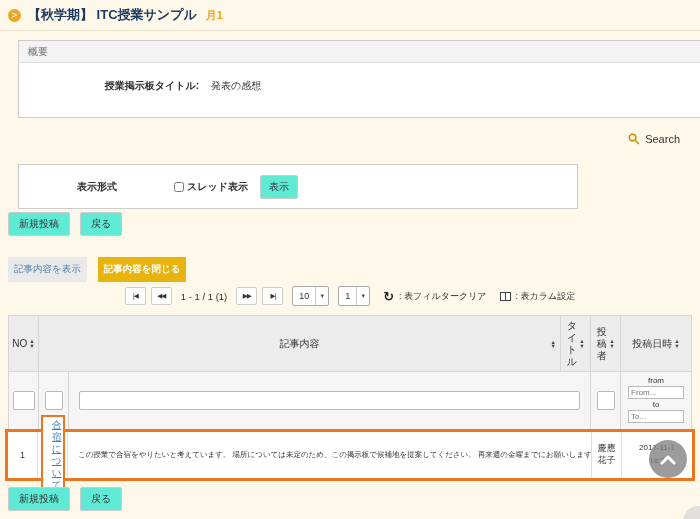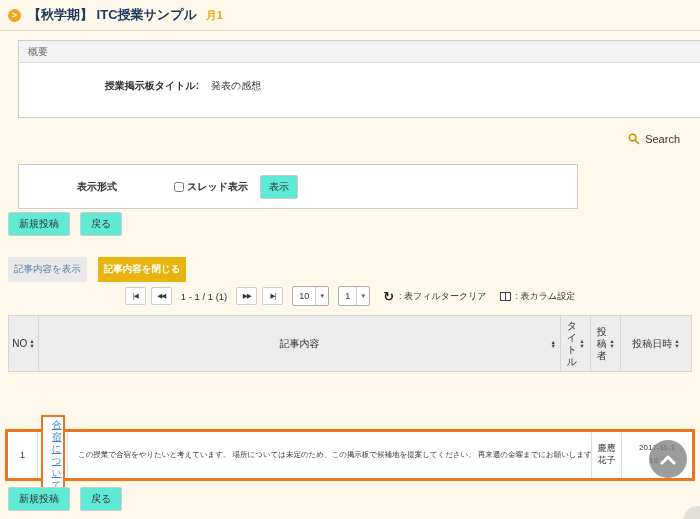--- a/index.html
+++ b/index.html
@@ -204,20 +204,40 @@
       </span>
     </div>
     <div class="th w-date">
       <span>投稿日時</span>
       <span class="sort">
         <span>▲</span>
           <span>▼</span>
       </span>
     </div>
   </div>
+  <div class="tfilter">
+    <div class="tf w-no">
+      <input class="finput fi-no" style="">
+    </div>
+    <div class="tf w-title">
+      <input class="finput fi-title" style="">
+    </div>
+    <div class="tf w-content">
+      <input class="finput fi-content" style="">
+    </div>
+    <div class="tf w-author">
+      <input class="finput fi-author" style="">
+    </div>
+    <div class="tf w-date tf-date">
+      <span class="lbl">from</span>
+      <input class="dateinput" placeholder="From..." style="">
+      <span class="lbl">to</span>
+      <input class="dateinput" placeholder="To..." style="">
+    </div>
+  </div>
 </div>
 
 <div class="hl-row">
   <div class="hc hc-no">
     <span>1</span>
   </div>
   <div class="hc hc-title">
     <a class="title-link">合宿について</a>
   </div>
   <div class="hc hc-content">

